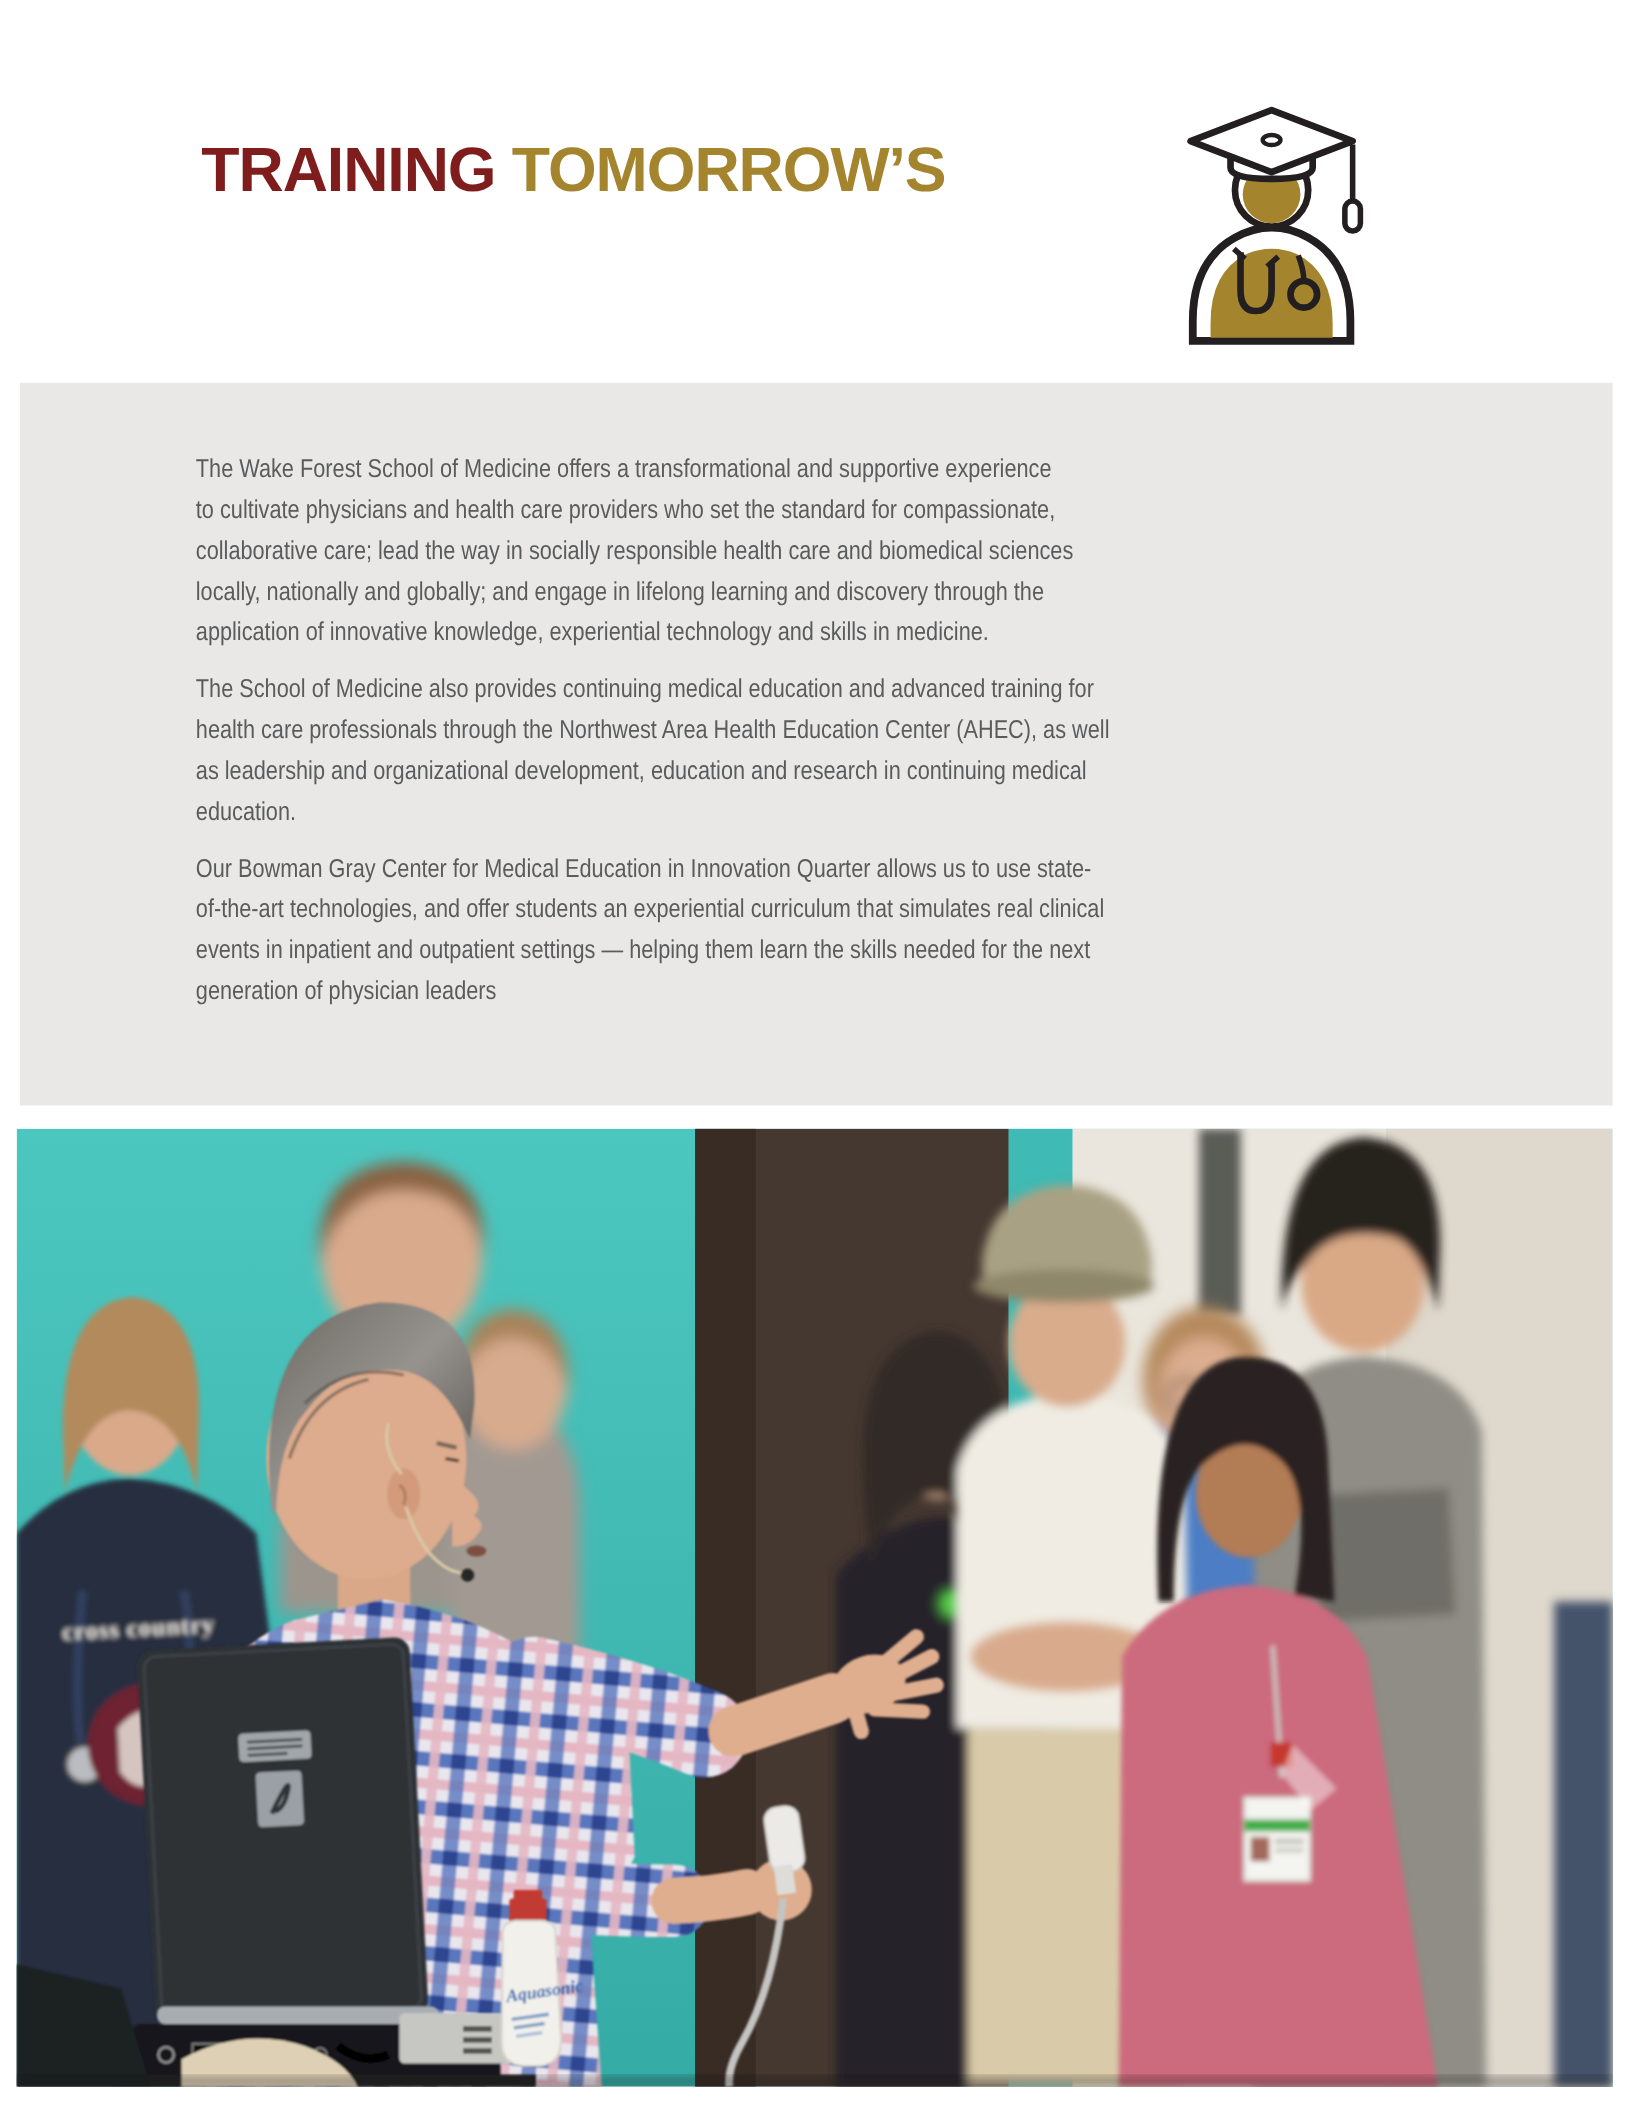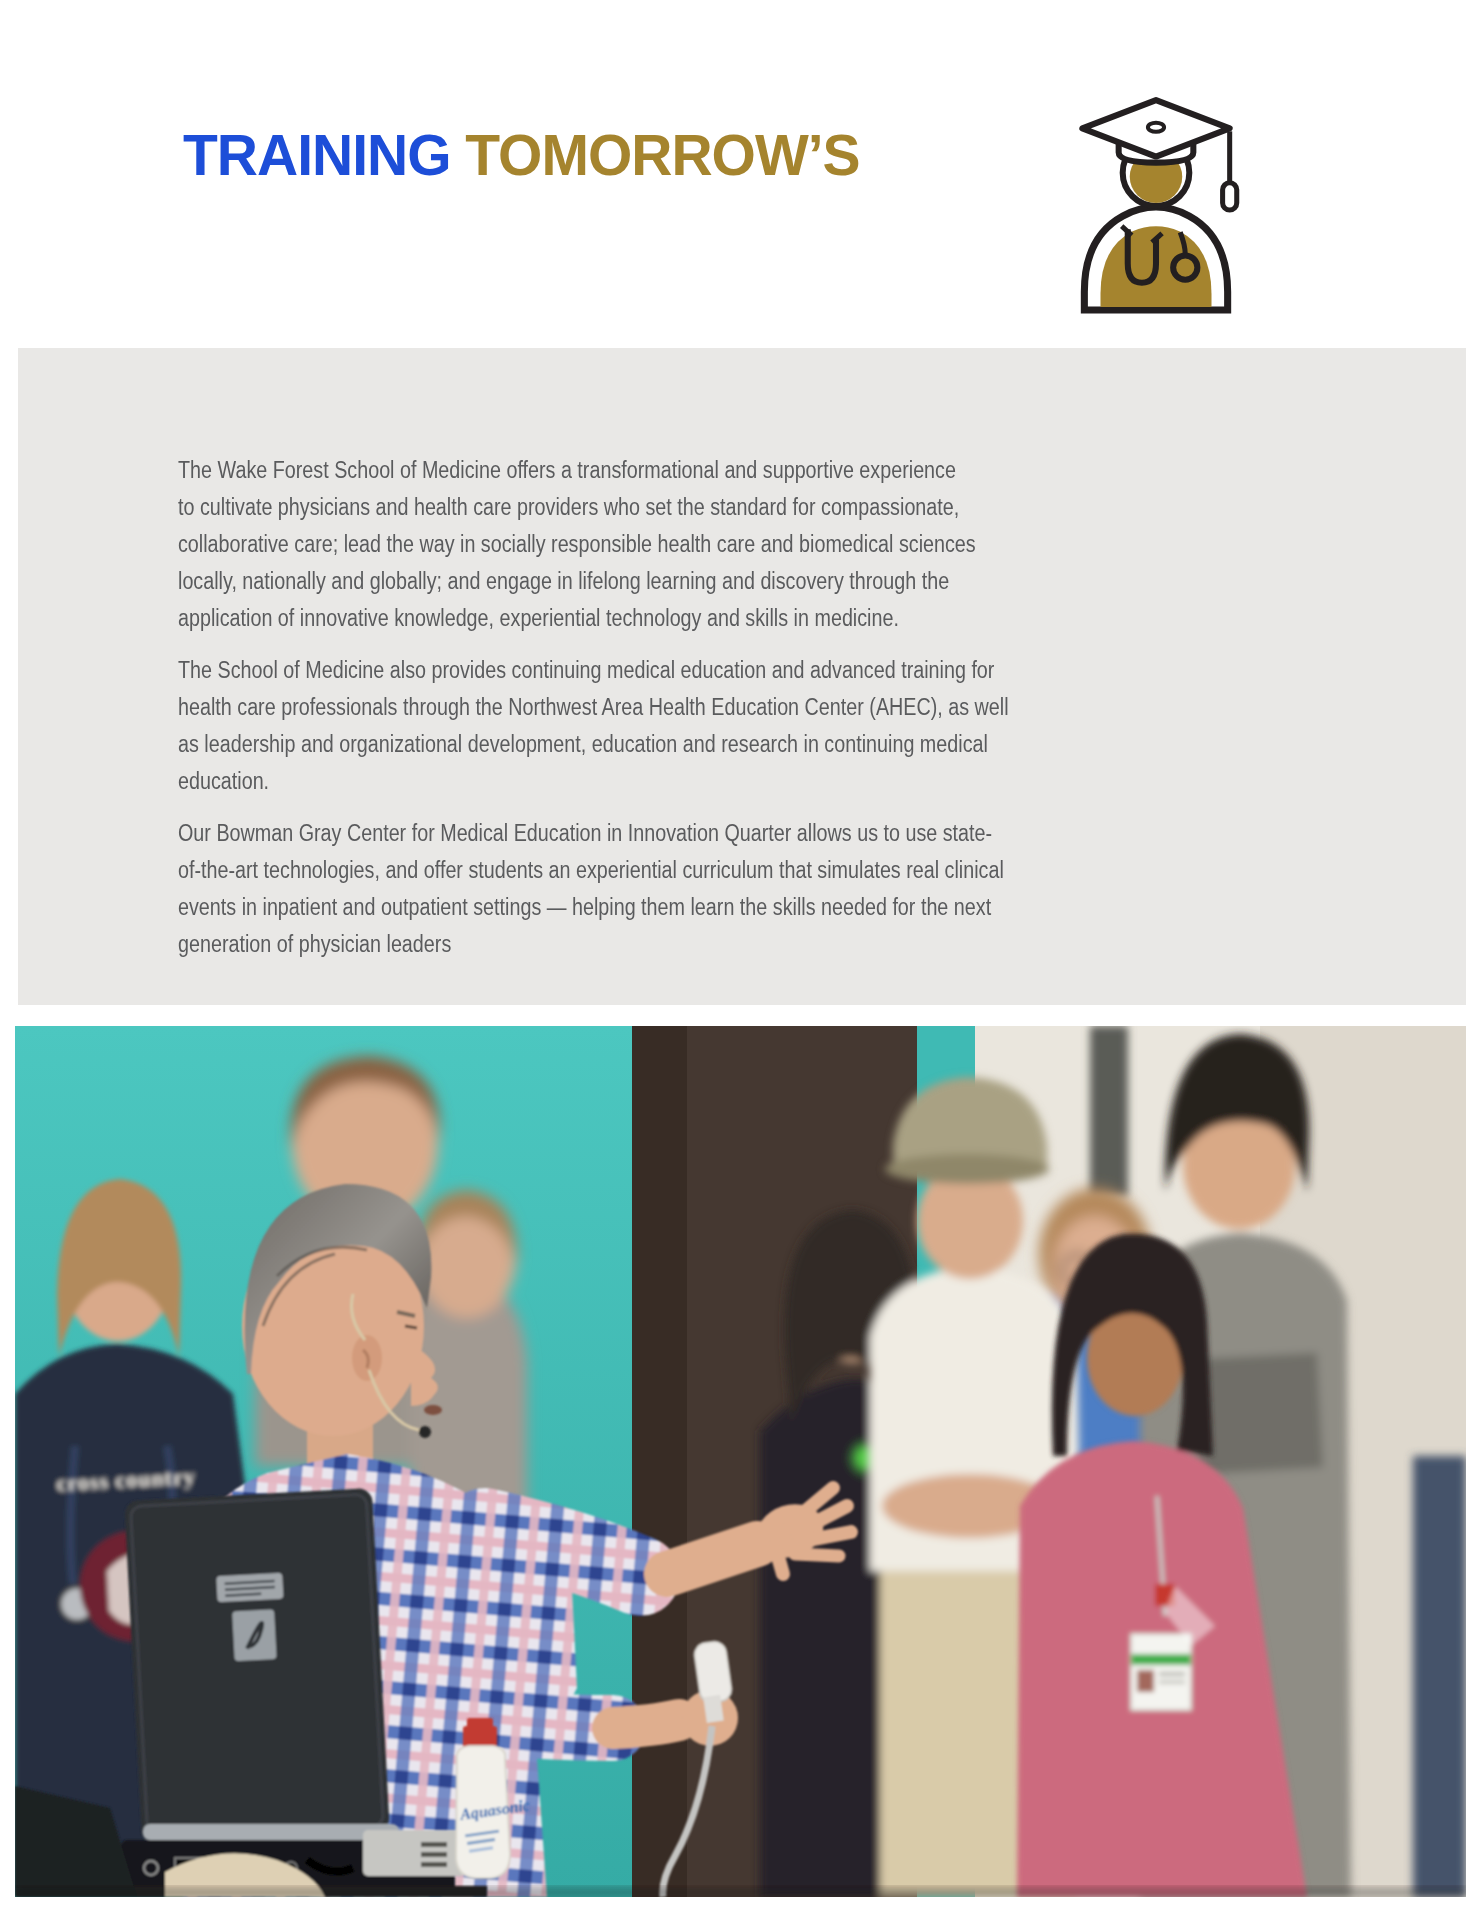--- a/index.html
+++ b/index.html
@@ -1,27 +1,27 @@
 <!DOCTYPE html>
 <html><head>
 <meta charset="utf-8">
 <style>
   html,body{margin:0;padding:0;background:#ffffff;}
   .page{position:relative;width:1484px;height:1920px;background:#ffffff;overflow:hidden;
         font-family:"Liberation Sans",sans-serif;}
   
   .title{position:absolute;left:183px;top:126px;font-weight:bold;font-size:57px;
          line-height:58px;letter-spacing:-1px;}
-  .t-black{color:#1d4ed8}
+  .t-black{color:#7f1d1d}
   .t-gold{color:#a5842e}
   
   .grad-icon{position:absolute;left:1070px;top:94px;width:172px;height:220px;}
   
   .panel{position:absolute;left:18px;top:348px;width:1448px;height:657px;background:#e9e8e6;}
-  .panel-inner{padding:104px 0 0 160px;}
+  .panel-inner{padding:60px 0 0 160px;}
   .ptext{transform:scaleX(.84);transform-origin:0 0;color:#5a5b5d;font-size:23.5px;
          line-height:37px;width:1250px;}
   .para{margin:0 0 15px 0;}
   .pline{white-space:nowrap;}
   
   .photo{position:absolute;left:15px;top:1026px;width:1451px;height:871px;overflow:hidden;}
   .photo svg{display:block;}
 </style>
 </head>
 <body>

